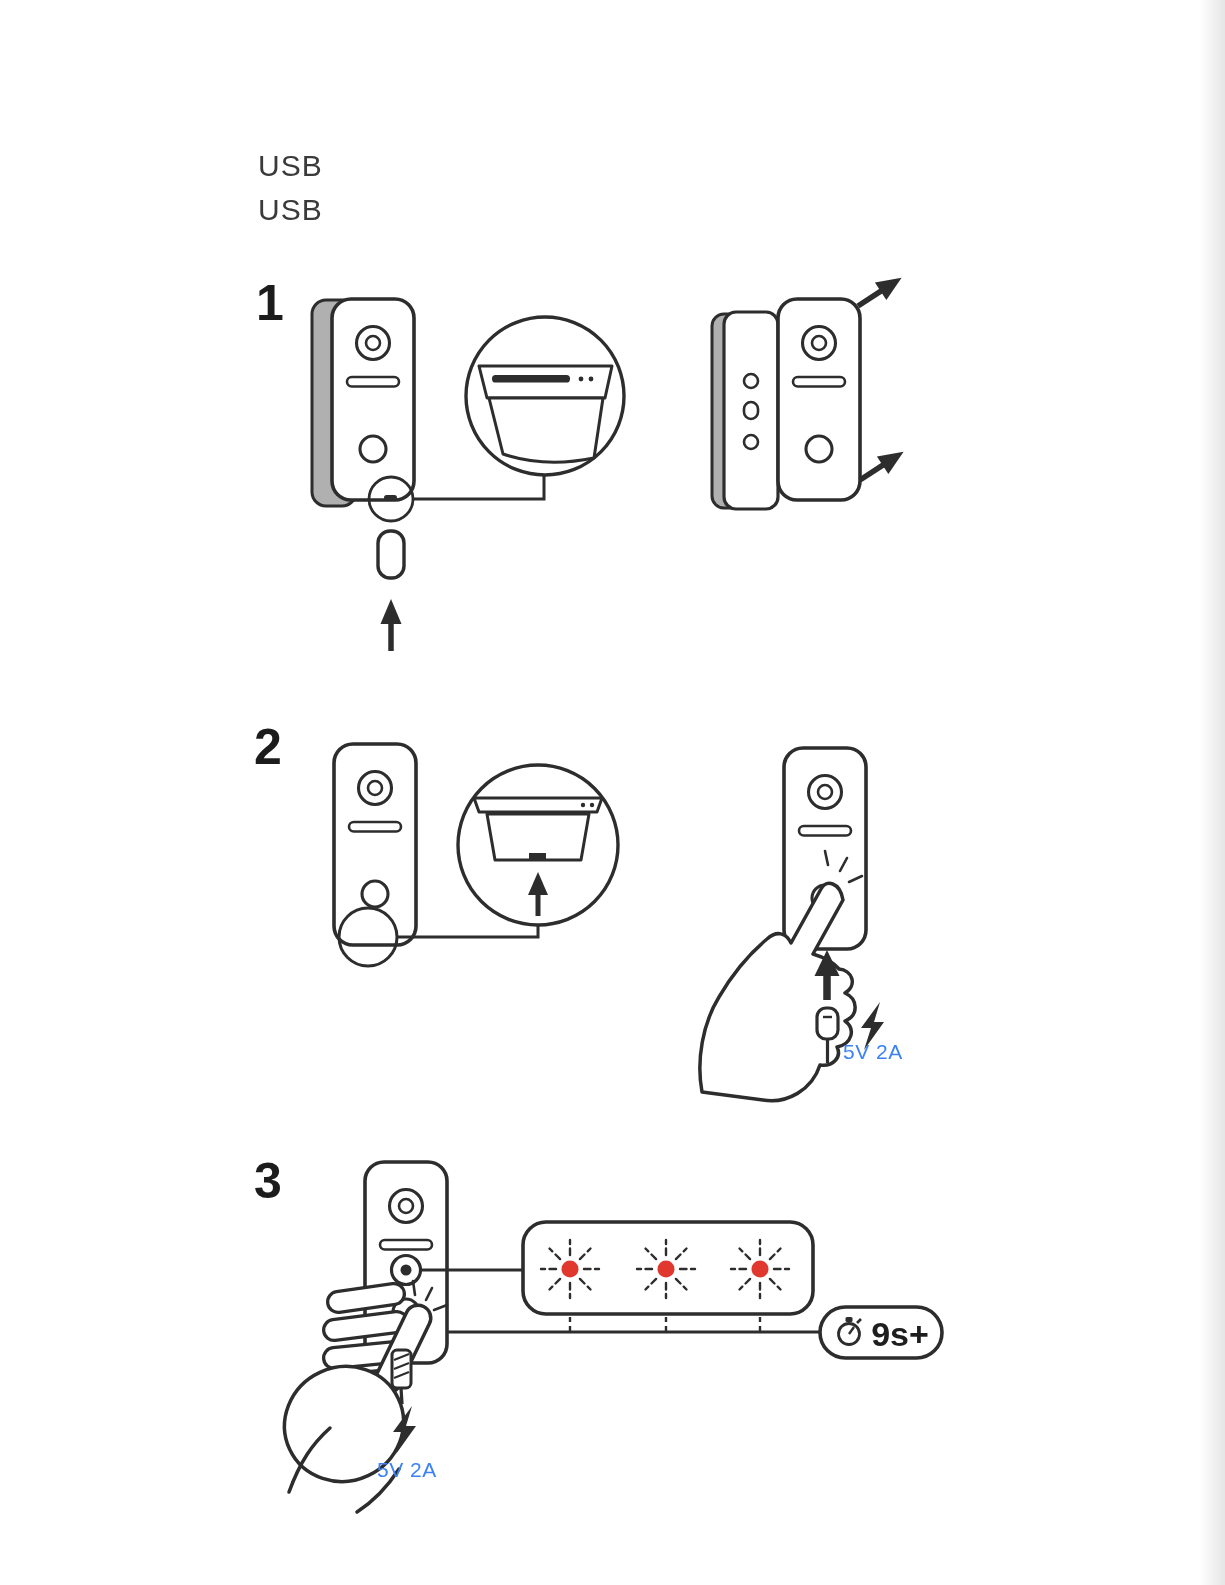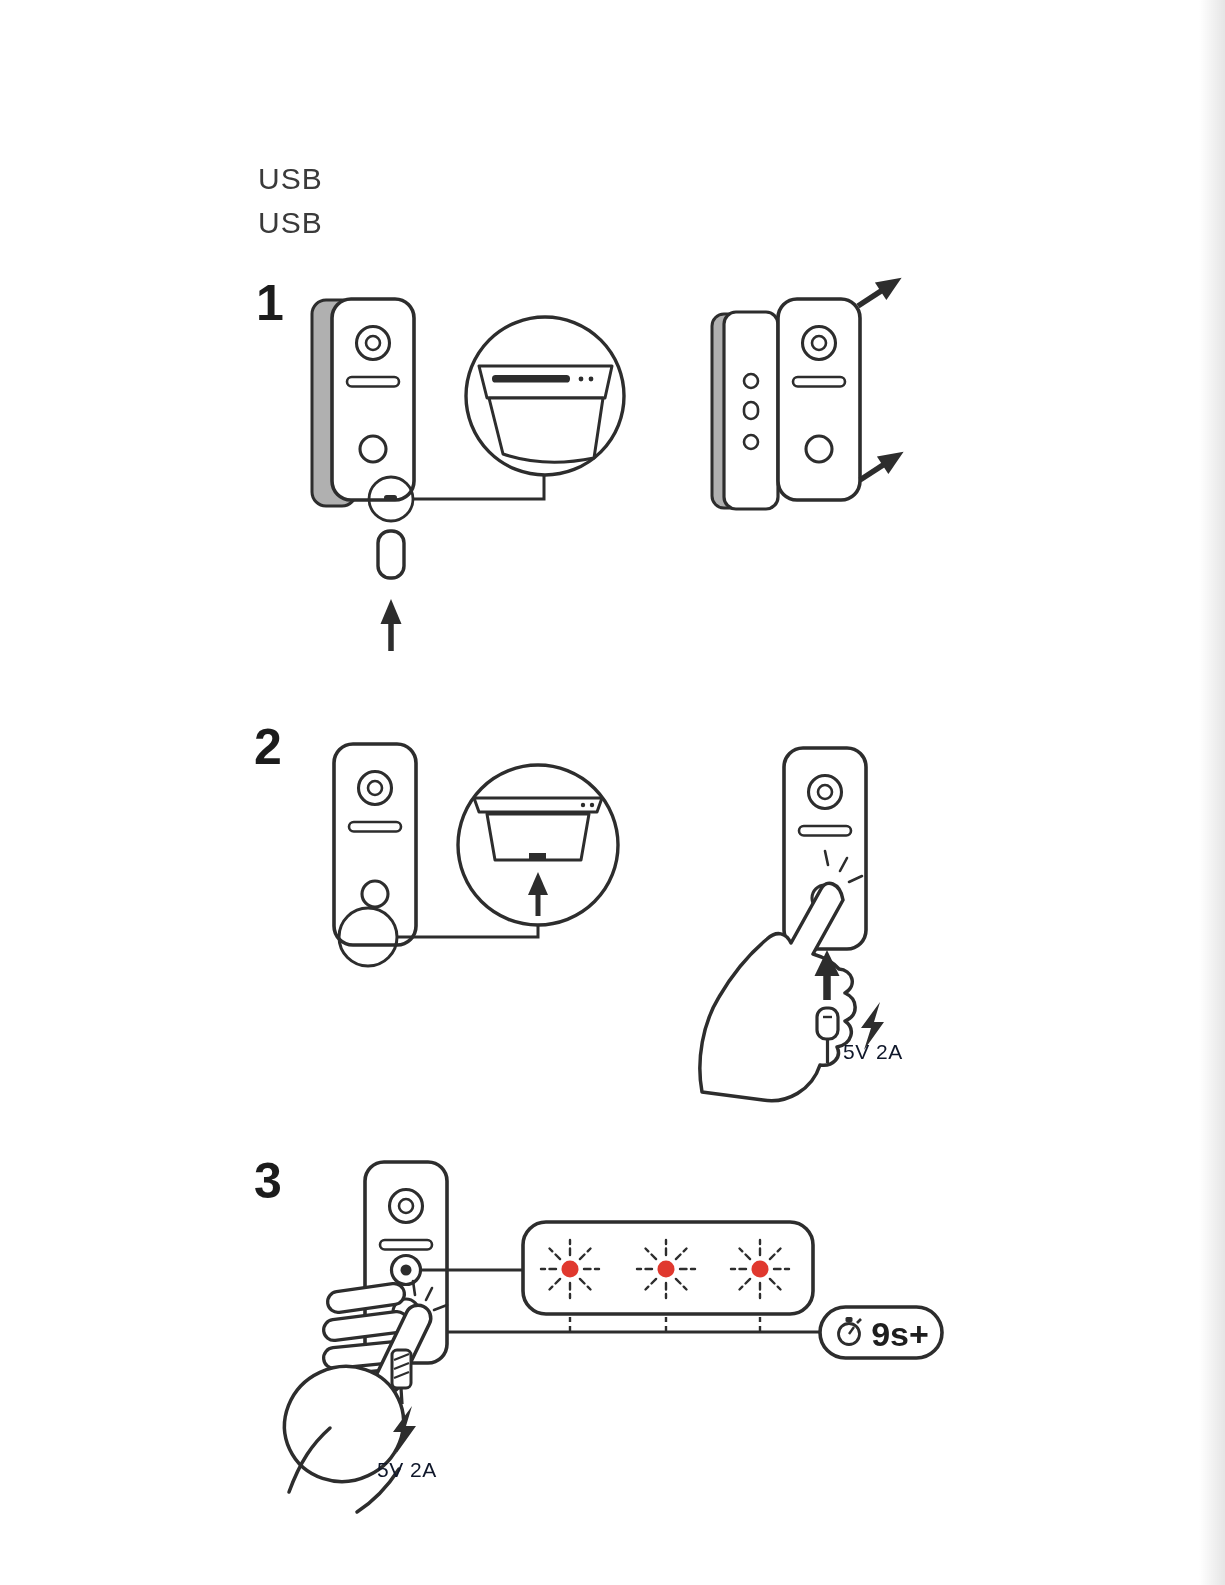--- a/index.html
+++ b/index.html
@@ -6,24 +6,24 @@
   html, body { margin: 0; padding: 0; background: #e9e9e9; }
   .page {
     position: relative;
     width: 1225px;
     height: 1585px;
     background: #ffffff;
     overflow: hidden;
     font-family: "Liberation Sans", sans-serif;
   }
   .art { position: absolute; left: 0; top: 0; }
-  .usb-labels { position: absolute; left: 258px; top: 157px; }
+  .usb-labels { position: absolute; left: 258px; top: 144px; }
   .usb-line { font-size: 30px; line-height: 44px; color: #3a3a3a; letter-spacing: 1px; font-weight: 400; }
   .step-num { position: absolute; font-size: 50px; font-weight: 700; color: #1c1c1c; line-height: 1; }
-  .power-label { position: absolute; font-size: 21px; font-weight: 500; color: #0f172a; letter-spacing: 0.5px; }
+  .power-label { position: absolute; font-size: 21px; font-weight: 500; color: #3b82f6; letter-spacing: 0.5px; }
   svg text { font-family: "Liberation Sans", sans-serif; }
   .scan-edge {
     position: absolute; right: 0; top: 0; width: 26px; height: 100%;
     background: linear-gradient(to right, rgba(0,0,0,0), rgba(0,0,0,0.10));
     pointer-events: none;
   }
 </style>
 </head>
 <body>
 

